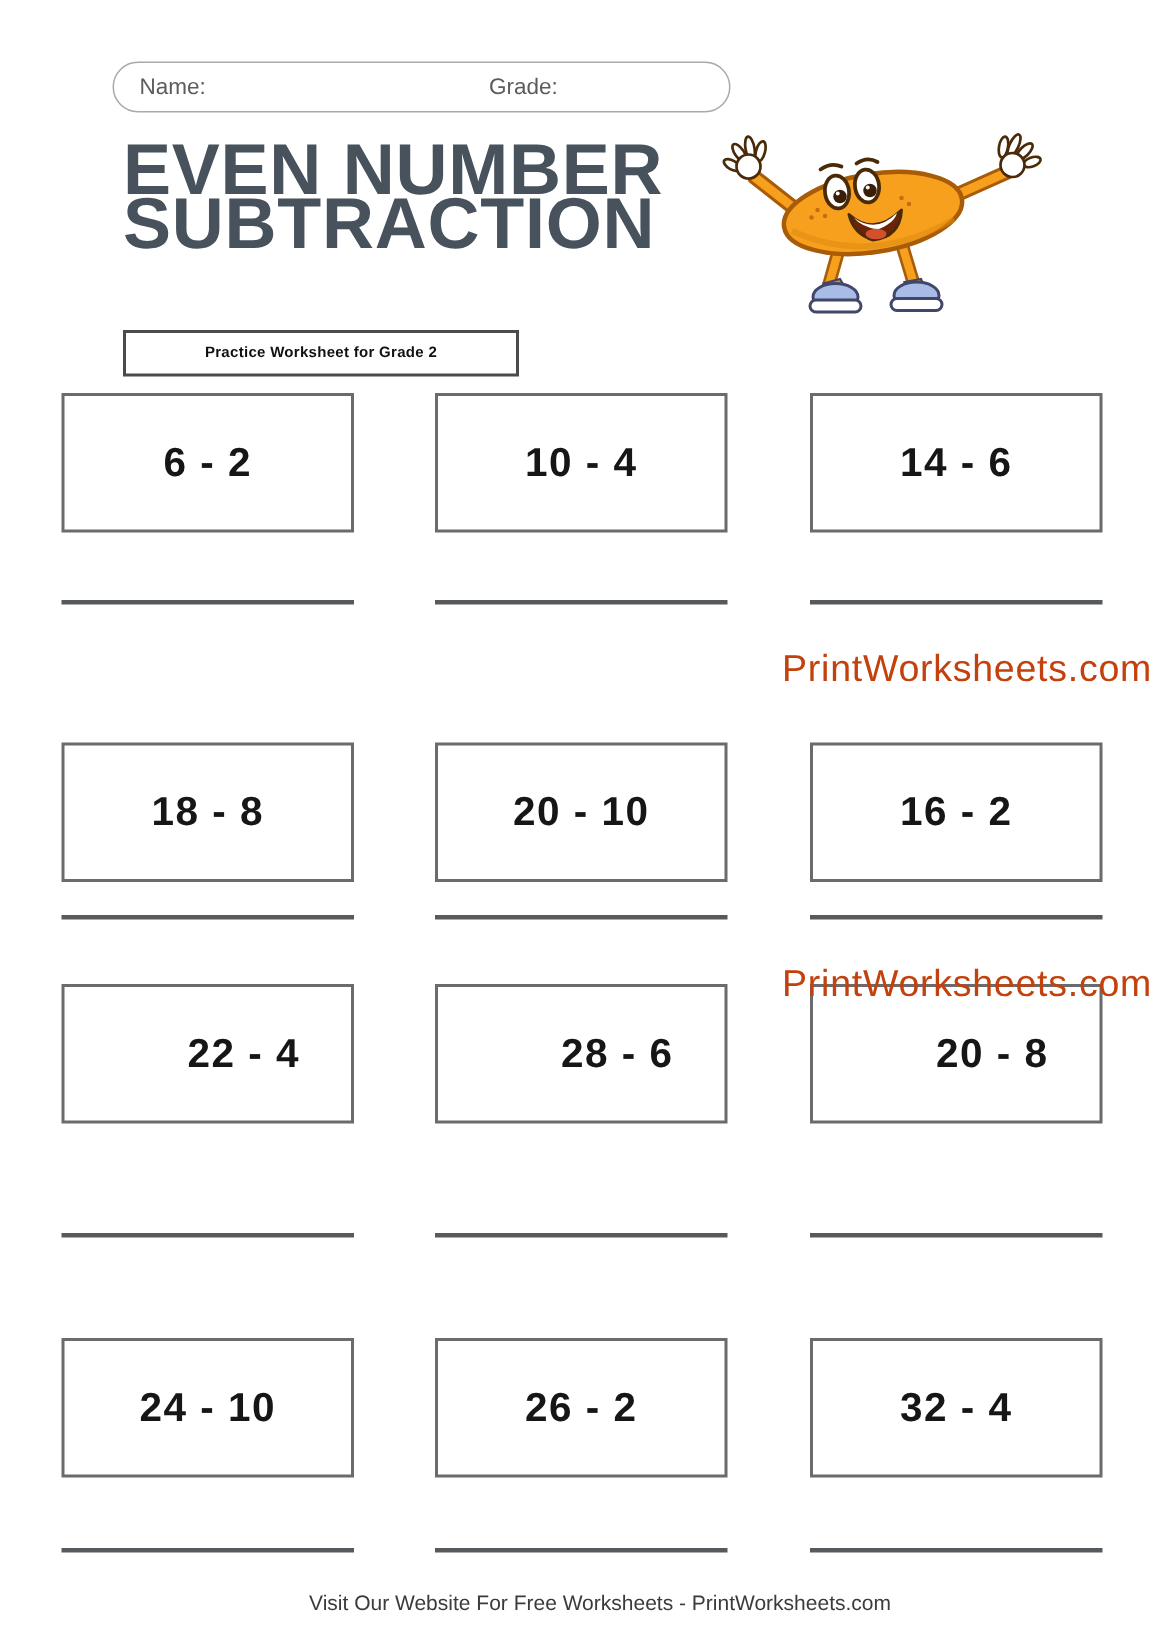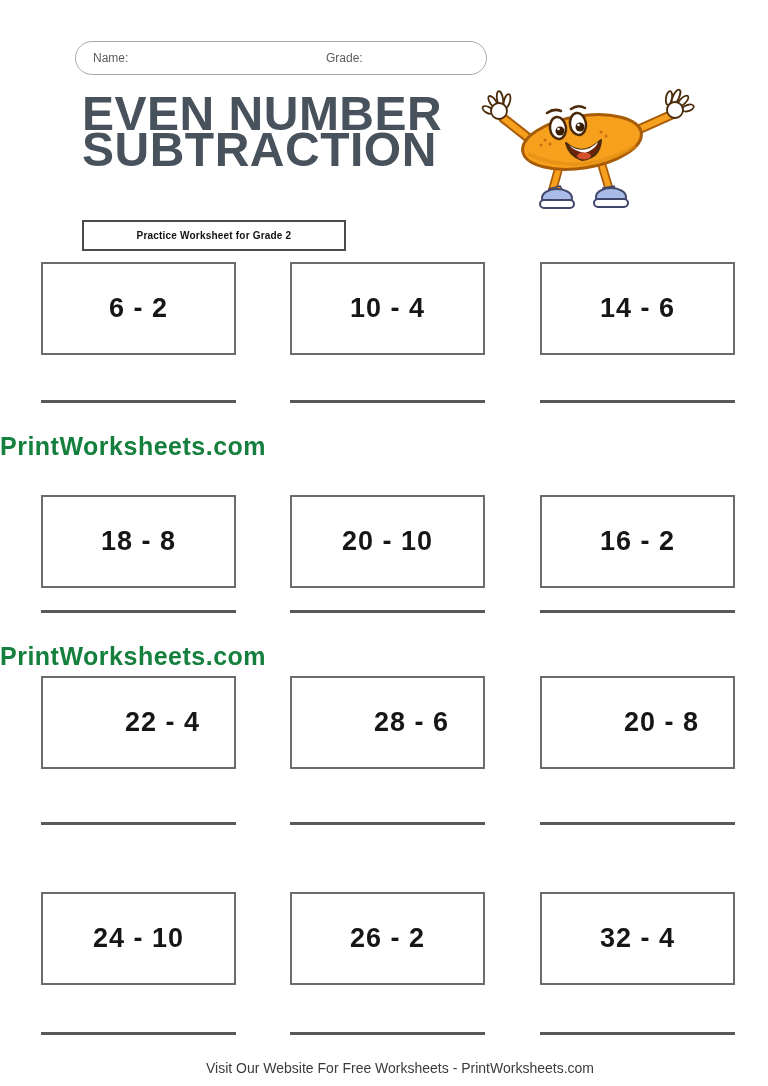--- a/index.html
+++ b/index.html
@@ -7,21 +7,21 @@
     position:relative; width:768px; height:1086px; background:#ffffff;
     font-family:"Liberation Sans", sans-serif; overflow:hidden; margin:0 auto;
   }
   
   .name-grade-box {
     position:absolute; left:75px; top:41px; width:412px; height:34px;
     border:1px solid #a9a9a9; border-radius:17px; box-sizing:border-box;
   }
   .ng-label {
     position:absolute; top:50%; transform:translateY(-50%);
-    font-size:12px; color:#5c5c5c;
+    font-size:15px; color:#5c5c5c;
   }
   .ng-name { left:17px; }
   .ng-grade { left:250px; }
   .ng-fill { position:absolute; top:2px; height:28px; }
   .ng-fill-name { left:66px; width:175px; }
   .ng-fill-grade { left:303px; width:102px; }
 
   
   .title {
     position:absolute; left:82px; top:96px;
@@ -39,29 +39,29 @@
   .mascot { position:absolute; left:473px; top:88px; width:222px; height:142px; }
 
   
   .pbox {
     position:absolute; width:195px; height:93px; background:#ffffff;
     border:2px solid #6b6b6b; box-sizing:border-box;
     display:flex; align-items:center; justify-content:center;
   }
   .pexp { font-size:27px; font-weight:bold; color:#161616; letter-spacing:1px; }
   .c0 { left:41px; } .c1 { left:290px; } .c2 { left:540px; }
-  .r0 { top:262px; } .r1 { top:472px;margin-top:23px; } .r2 { top:676px;padding-left:48px; } .r3 { top:892px; }
+  .r0 { top:262px; } .r1 { top:472px;margin-top:23px; } .r2 { top:656px;padding-left:48px; } .r3 { top:892px; }
 
   .aline { position:absolute; width:195px; height:3px; background:#565a5d; }
   .a0 { top:400px; } .a1 { top:610px; } .a2 { top:822px; } .a3 { top:1032px; }
 
   
   .watermark {
-    position:absolute; left:0; width:100%; text-align:left;
-    font-size:25px; font-weight:bold; color:#15803d; letter-spacing:0.5px;
+    position:absolute; left:0; width:100%; text-align:right;
+    font-size:25px; font-weight:normal; color:#c2410c; letter-spacing:0.5px;
     pointer-events:none;
   }
   .wm1 { top:432px; } .wm2 { top:642px; }
 
   
   .footer {
     position:absolute; left:16px; top:1060px; width:100%;
     text-align:center; font-size:14px; color:#3b3b3b;
   }
 </style>

